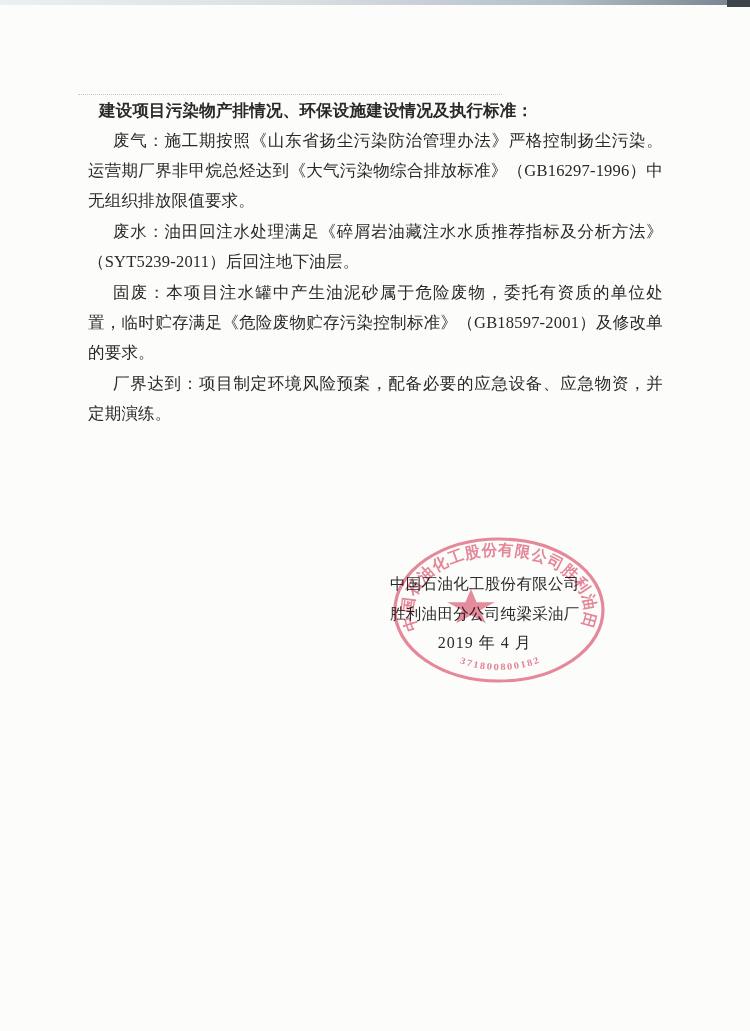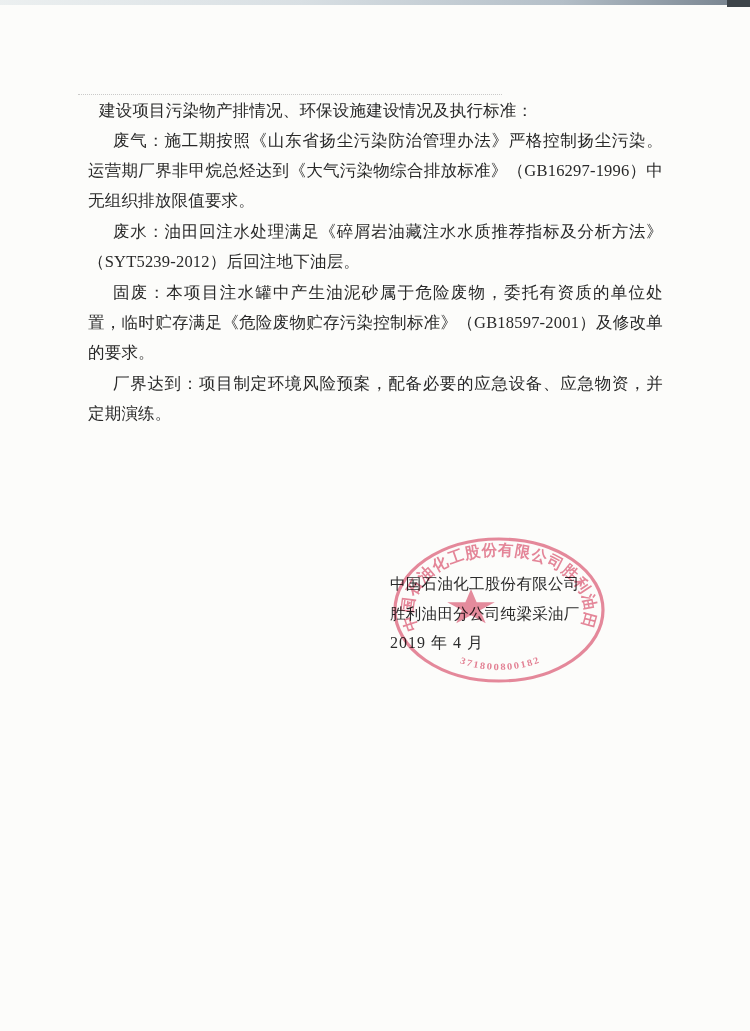--- a/index.html
+++ b/index.html
@@ -32,38 +32,38 @@
 
   
   .doc{
     position:absolute;left:88px;top:95px;width:575px;
     font-size:16.5px;line-height:30px;color:#292929;
     text-align:justify;letter-spacing:0.2px;
     filter:blur(0.15px);
   }
   .doc p{margin:0;padding:0;}
   .heading{
-    font-weight:normal;text-indent:11px;
+    font-weight:bold;text-indent:11px;
     font-family:"Liberation Sans", sans-serif;
     font-size:16.5px;
   }
   .para{text-indent:25px;}
   .lead{
     font-weight:normal;
     font-family:"Liberation Sans", sans-serif;
   }
 
   
   .sig{
     position:absolute;left:390px;top:569px;
     font-size:15.5px;line-height:29.5px;color:#2b2b2b;
     letter-spacing:0.3px;white-space:nowrap;
     filter:blur(0.15px);
   }
-  .sig-date{font-size:16px;letter-spacing:1px;}
+  .sig-date{font-size:16px;letter-spacing:1px;text-align:center;}
 
   
   .seal{
     position:absolute;left:384px;top:525px;width:230px;height:170px;
     mix-blend-mode:multiply;opacity:0.88;
     filter:blur(0.35px);
   }
   .seal text{font-family:"Liberation Serif", serif;}
   .seal-name{font-size:15.5px;letter-spacing:1px;font-weight:bold;}
   .seal-num{font-size:9.5px;letter-spacing:1.5px;font-weight:bold;}
@@ -73,21 +73,21 @@
 
 <div class="page">
 
   <div class="scan-streak"></div>
   <div class="scan-corner"></div>
   <div class="scan-dots"></div>
 
   <div class="doc">
     <p class="heading">建设项目污染物产排情况、环保设施建设情况及执行标准：</p>
     <p class="para"><b class="lead">废气：</b><span>施工期按照《山东省扬尘污染防治管理办法》严格控制扬尘污染。运营期厂界非甲烷总烃达到《大气污染物综合排放标准》（GB16297-1996）中无组织排放限值要求。</span></p>
-    <p class="para"><b class="lead">废水：</b><span>油田回注水处理满足《碎屑岩油藏注水水质推荐指标及分析方法》（SYT5239-2012）后回注地下油层。</span></p>
+    <p class="para"><b class="lead">废水：</b><span>油田回注水处理满足《碎屑岩油藏注水水质推荐指标及分析方法》（SYT5239-2011）后回注地下油层。</span></p>
     <p class="para"><b class="lead">固废：</b><span>本项目注水罐中产生油泥砂属于危险废物，委托有资质的单位处置，临时贮存满足《危险废物贮存污染控制标准》（GB18597-2001）及修改单的要求。</span></p>
     <p class="para"><b class="lead">厂界达到：</b><span>项目制定环境风险预案，配备必要的应急设备、应急物资，并定期演练。</span></p>
   </div>
 
   <div class="sig">
     <div>中国石油化工股份有限公司</div>
     <div>胜利油田分公司纯梁采油厂</div>
     <div class="sig-date">2019 年 4 月</div>
   </div>
 

